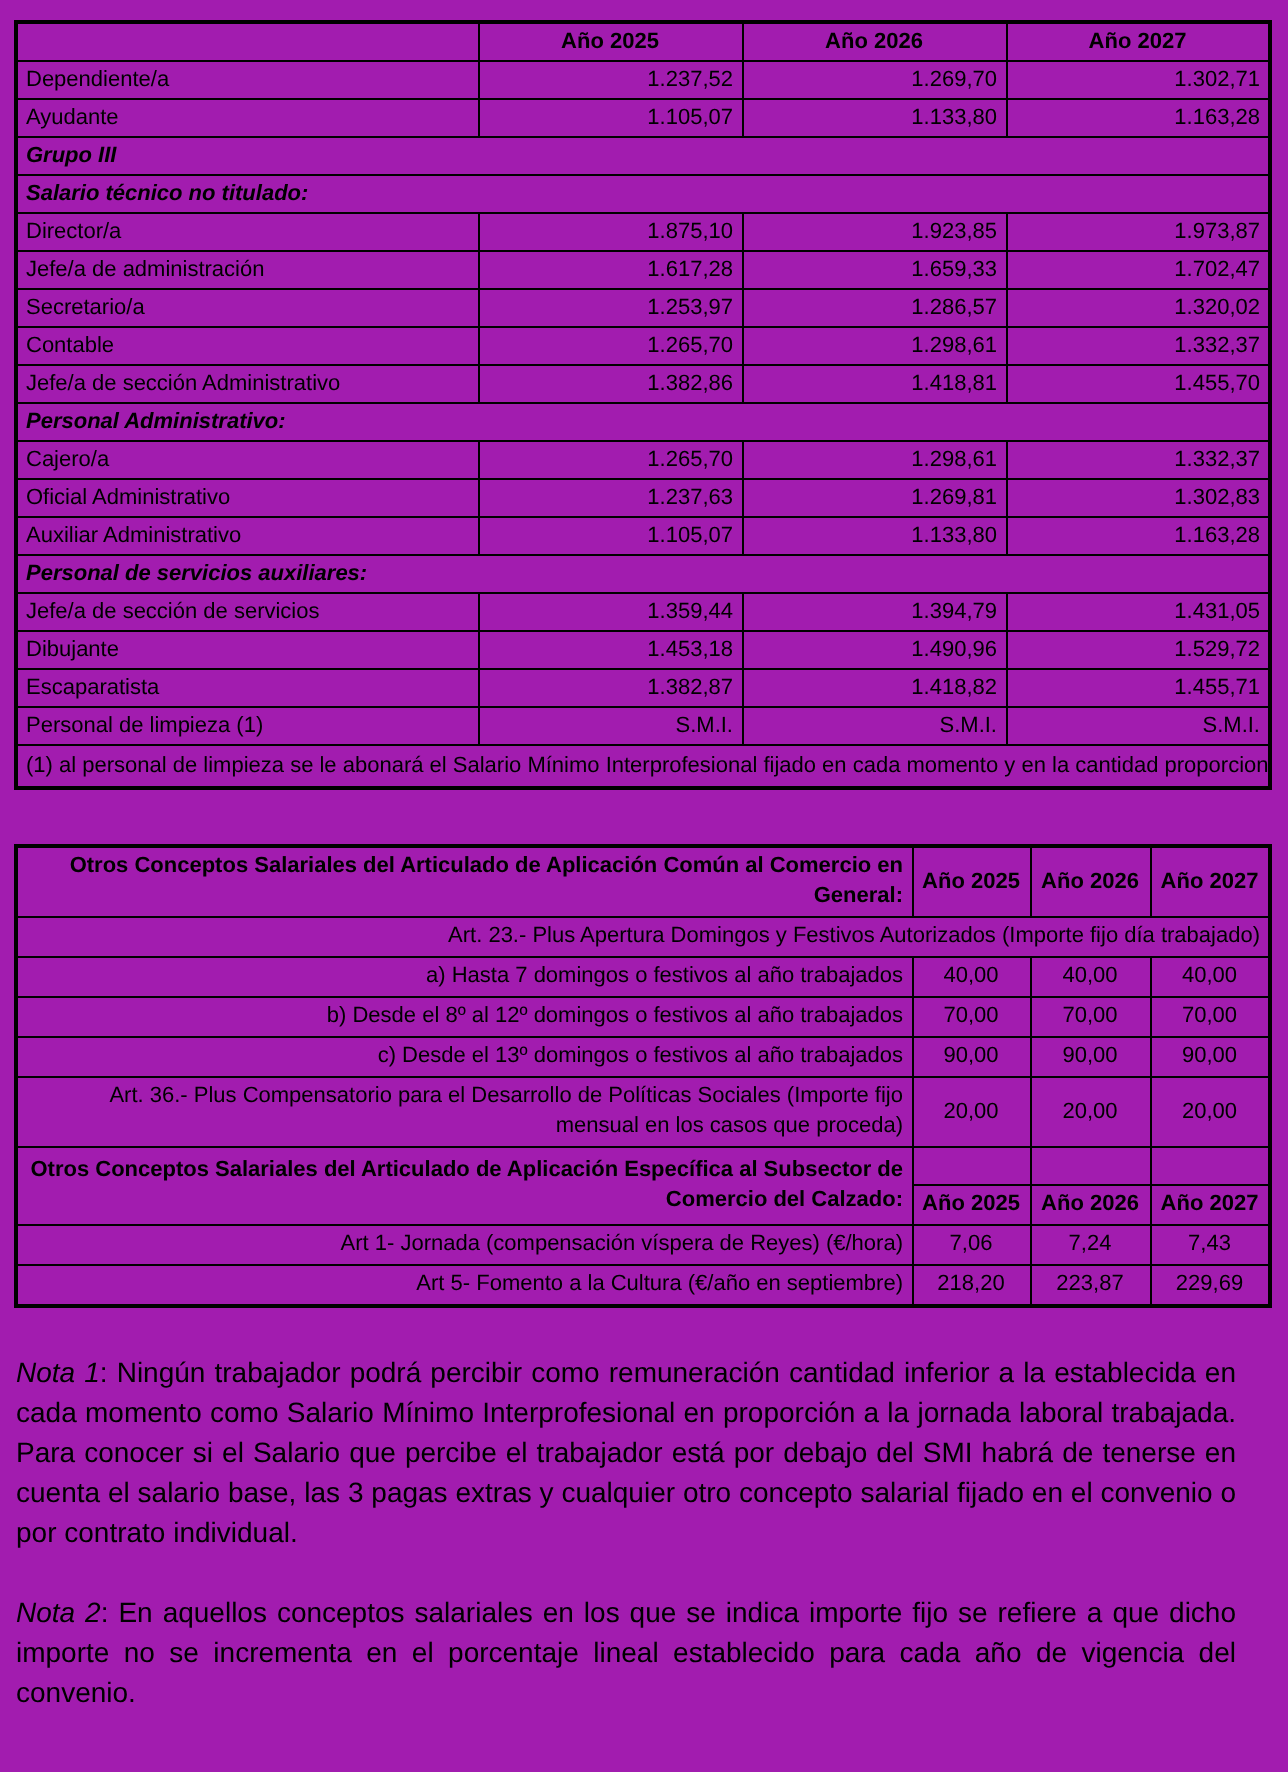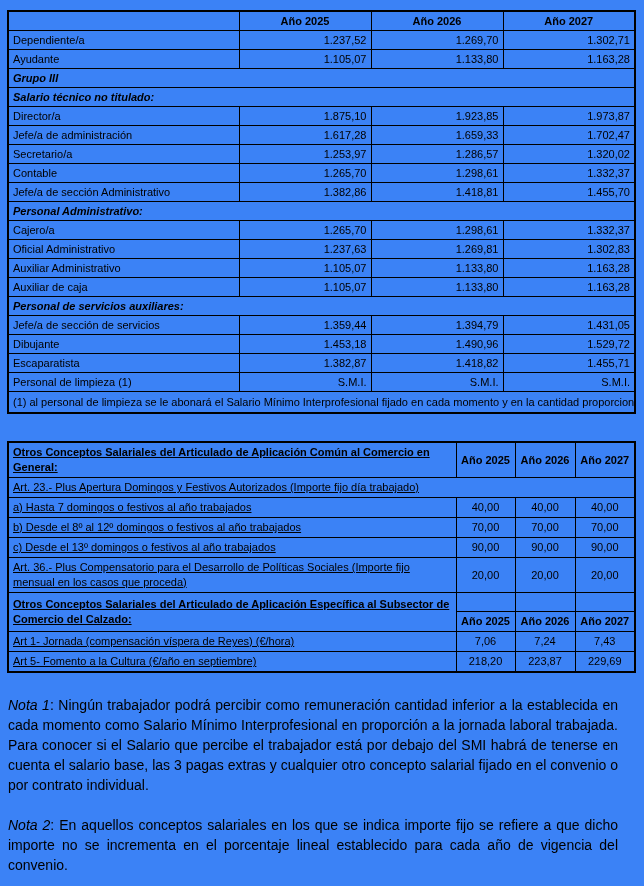--- a/index.html
+++ b/index.html
@@ -7,21 +7,21 @@
     padding: 0;
     background: #ffffff;
     color: #000000;
     font-family: "Liberation Sans", sans-serif;
   }
   .page {
     width: 644px;
     height: 886px;
     box-sizing: border-box;
     padding: 10px 10px 16px 7px;
-    background: #3b82f6;
+    background: #a21caf;
     overflow: hidden;
   }
   table {
     border-collapse: collapse;
     table-layout: fixed;
     width: 627px;
     border: 2px solid #000;
   }
   td, th {
     border: 1px solid #000;
@@ -36,21 +36,21 @@
   .t1 td, .t1 th { line-height: 14px; }
   .t1 .lbl { text-align: left; white-space: nowrap; }
   .t1 .val { text-align: right; }
   .t1 th { font-weight: bold; text-align: center; }
   .t1 .section { font-weight: bold; font-style: italic; }
   .t1 .footnote { line-height: 14px; padding: 3px 4px; }
   .t1 .corner { }
   
   .t2 { margin-top: 27px; }
   .t2 td, .t2 th { line-height: 15px; }
-  .t2 .lbl { text-align: left; text-decoration: underline; }
+  .t2 .lbl { text-align: right; }
   .t2 .b { font-weight: bold; }
   .t2 .val { text-align: center; }
   .t2 th { font-weight: bold; text-align: center; padding: 2px 0; }
   .t2 .emptyc { height: 14px; }
   
   .notes {
     margin: 22px 16px 0 1px;
     font-size: 14px;
     line-height: 20px;
     text-align: justify;
@@ -142,26 +142,20 @@
           <td class="val">1.269,81</td>
           <td class="val">1.302,83</td>
         </tr>
         <tr>
           <td class="lbl">Auxiliar Administrativo</td>
           <td class="val">1.105,07</td>
           <td class="val">1.133,80</td>
           <td class="val">1.163,28</td>
         </tr>
         <tr>
-          <td class="lbl">Auxiliar de caja</td>
-          <td class="val">1.105,07</td>
-          <td class="val">1.133,80</td>
-          <td class="val">1.163,28</td>
-        </tr>
-        <tr>
           <td colspan="4" class="lbl section">Personal de servicios auxiliares:</td>
         </tr>
         <tr>
           <td class="lbl">Jefe/a de sección de servicios</td>
           <td class="val">1.359,44</td>
           <td class="val">1.394,79</td>
           <td class="val">1.431,05</td>
         </tr>
         <tr>
           <td class="lbl">Dibujante</td>

